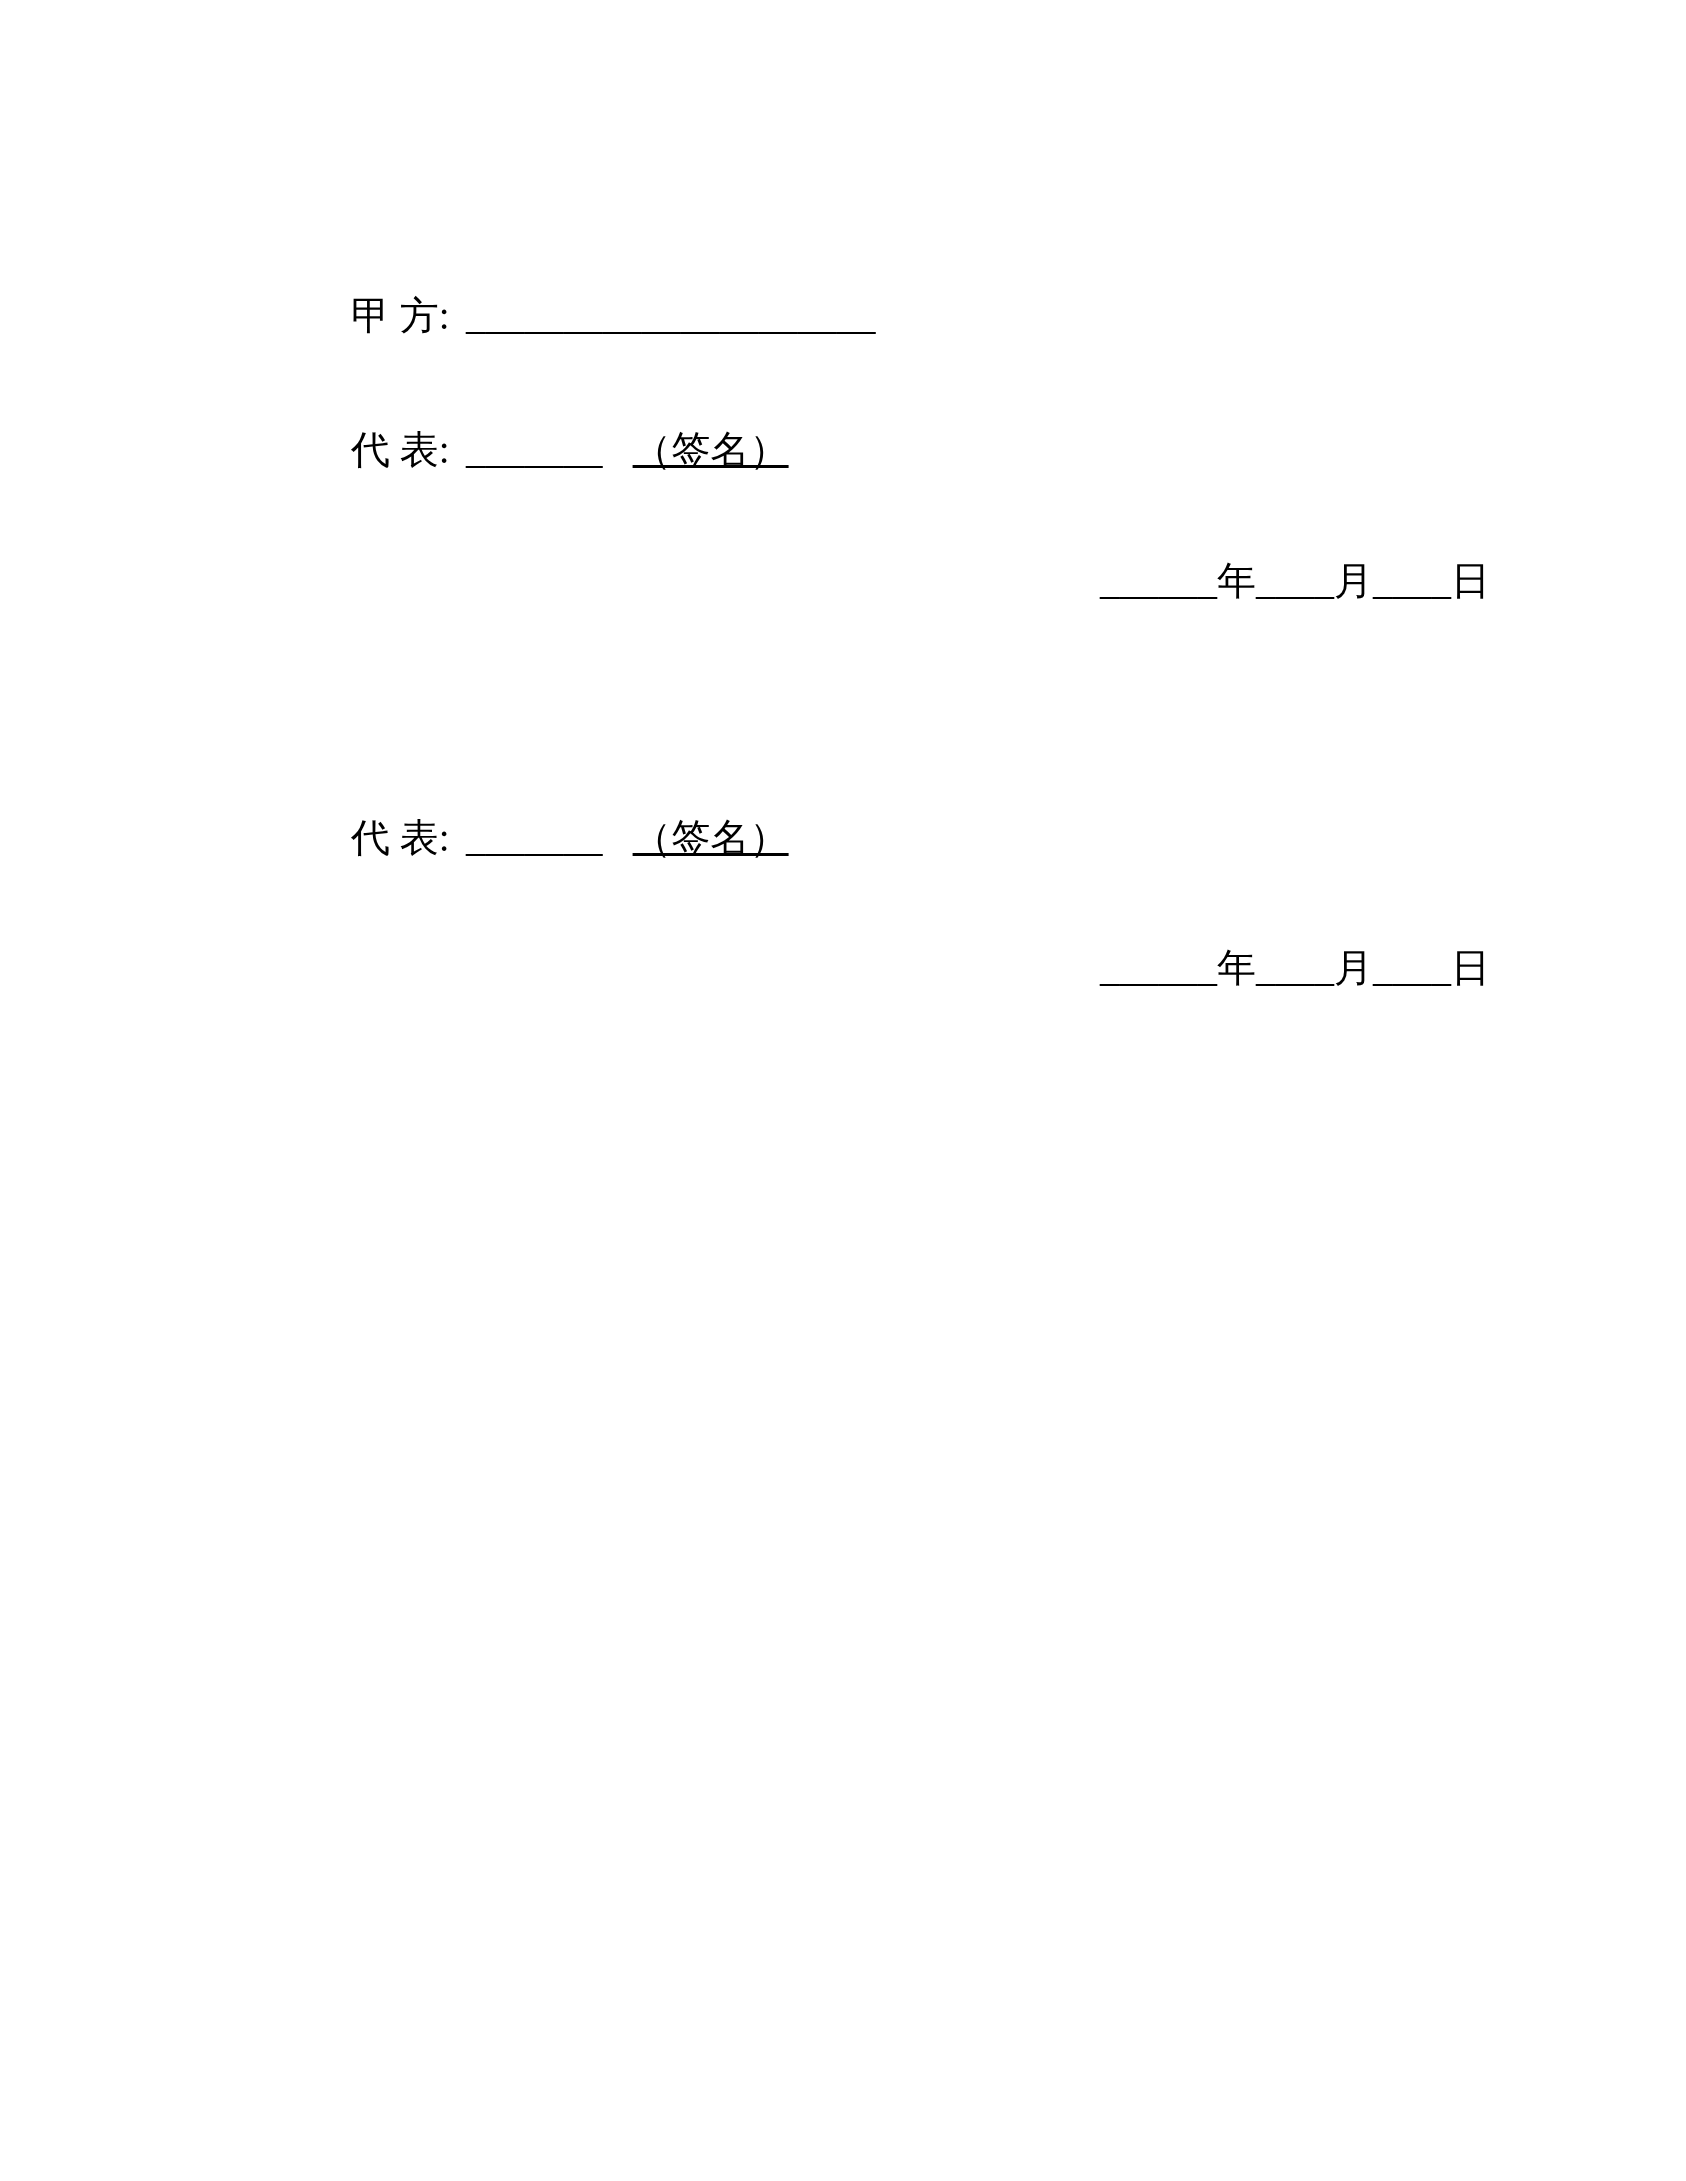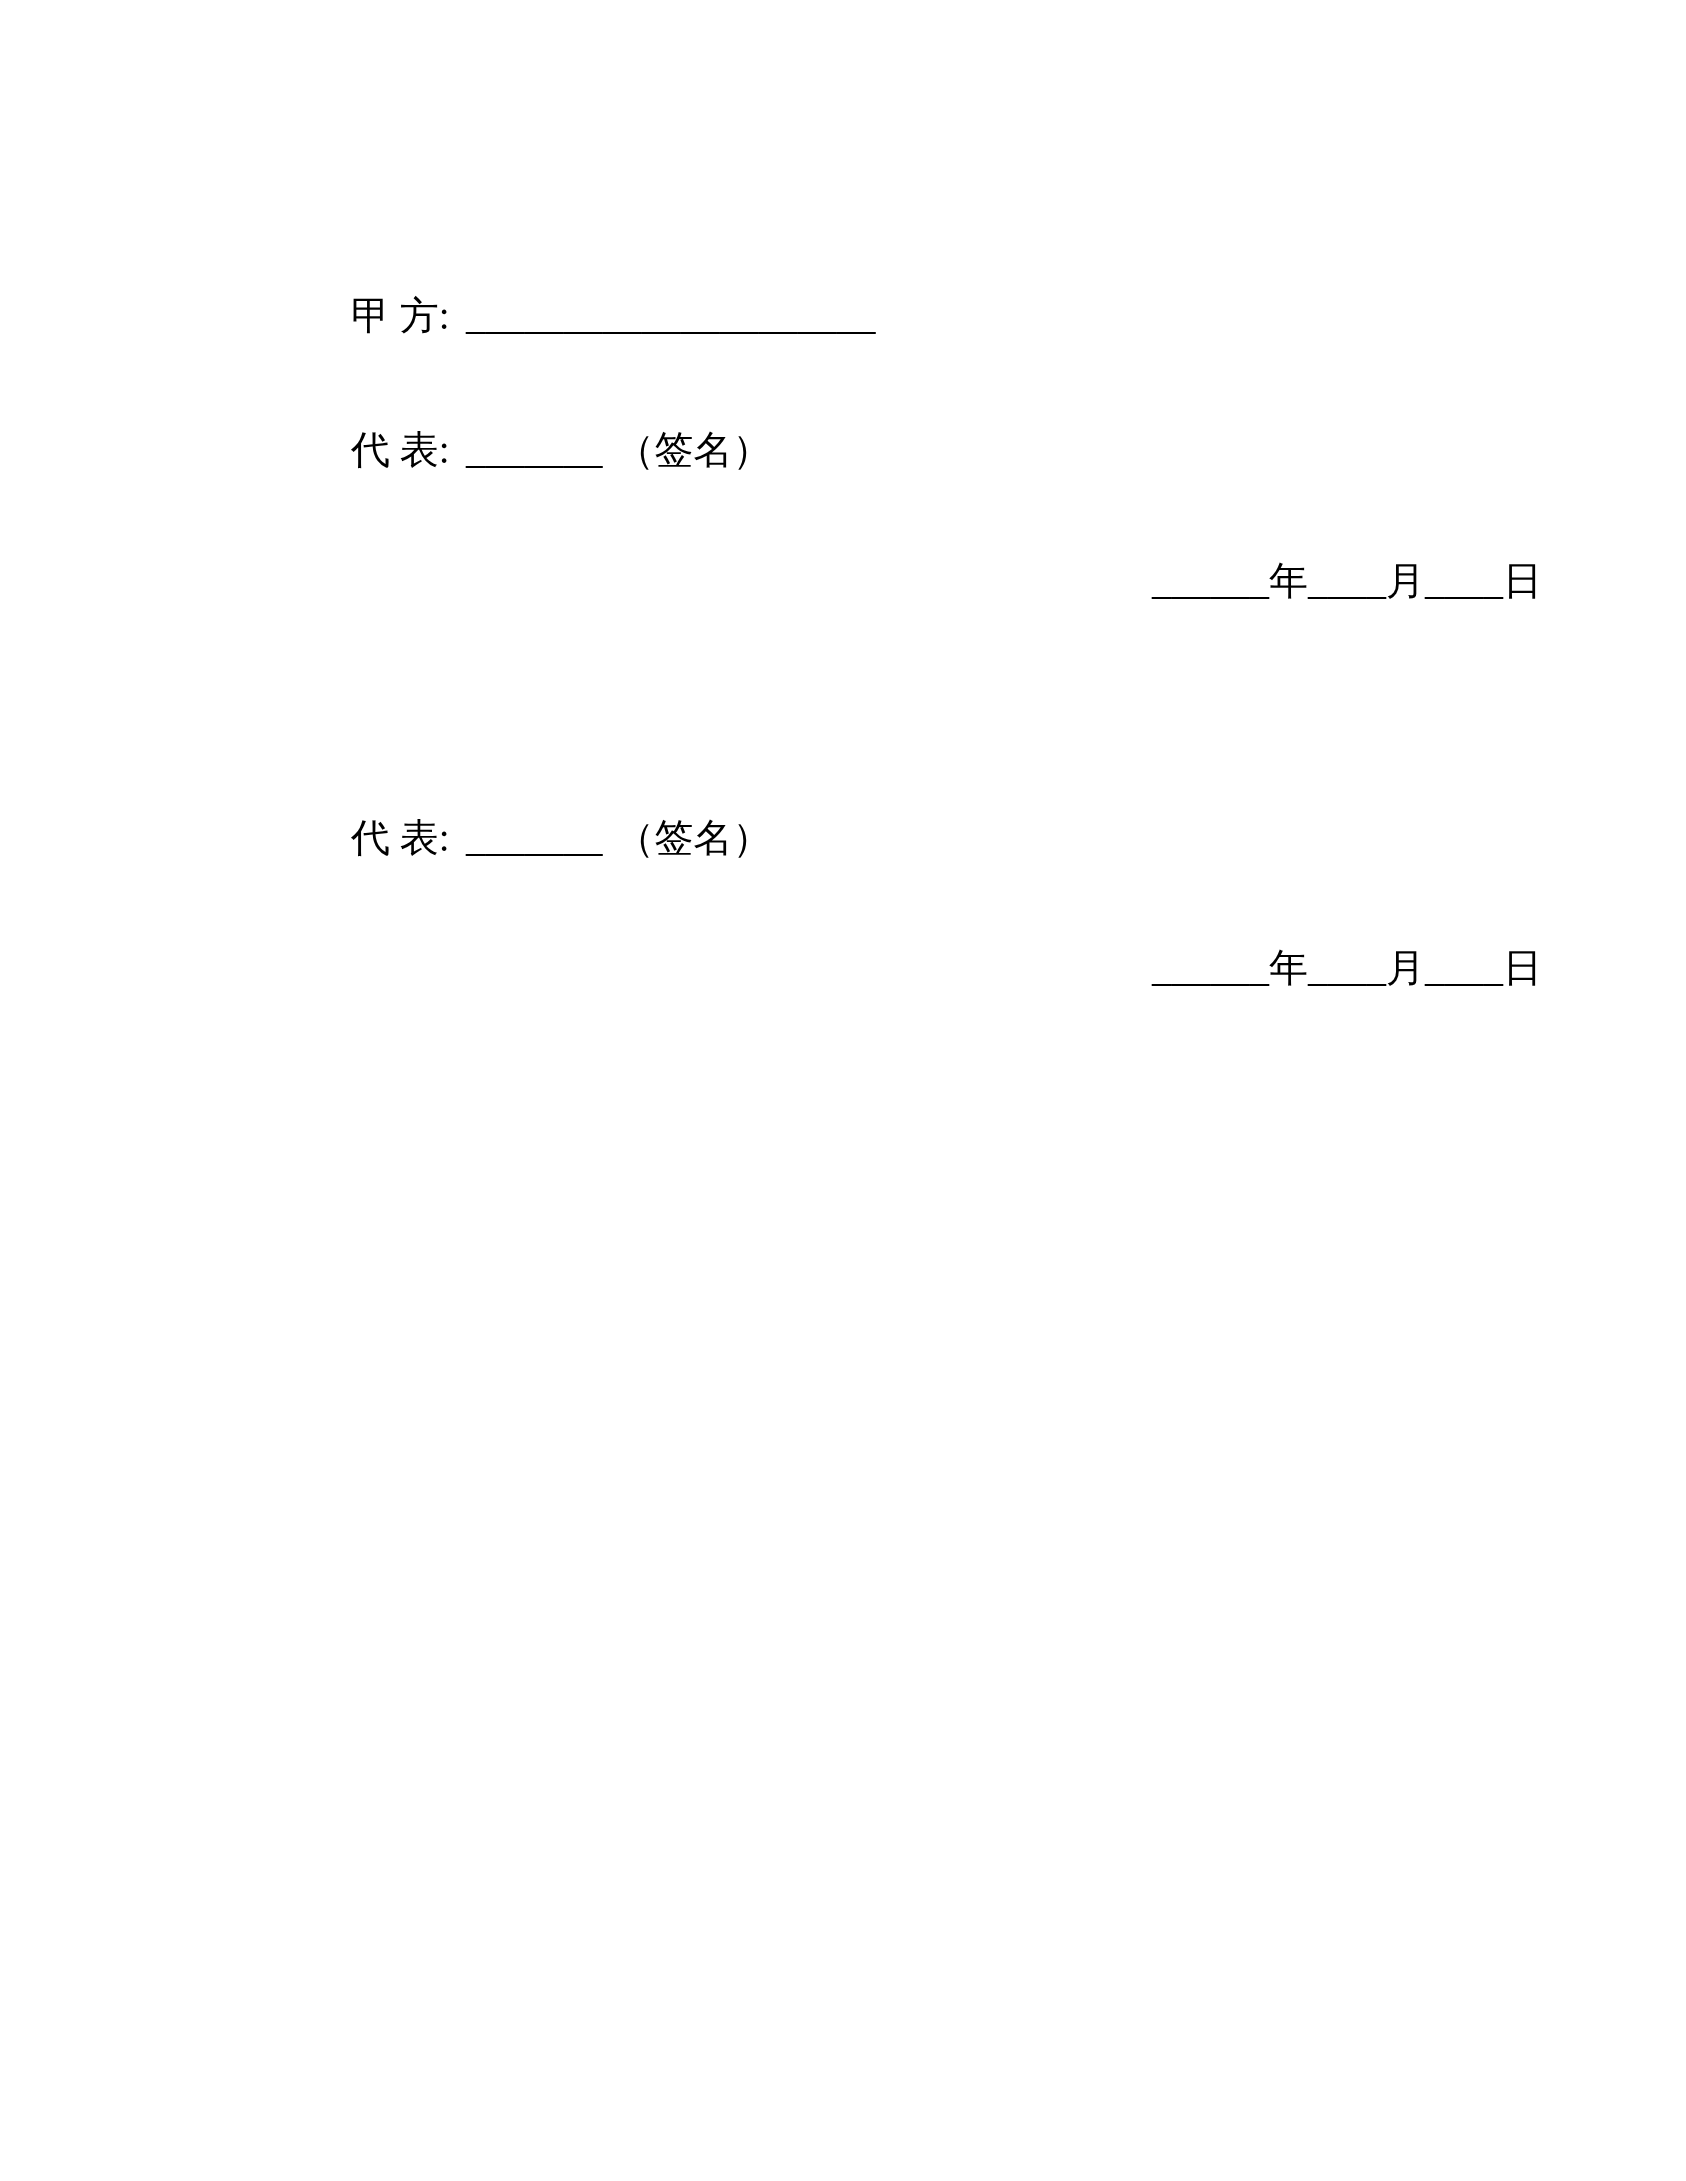--- a/index.html
+++ b/index.html
@@ -17,32 +17,32 @@
     font-size: 39px;
     line-height: 1;
     white-space: pre; 
     overflow: hidden;
   }
   .line {
     position: absolute;
     left: 312px;
   }
   .date-line {
-    left: 1113px;
+    left: 1061px;
   }
   .line-party-a   { top: 257px; }
   .line-rep-a     { top: 391px; }
   .line-date-a    { top: 522px; }
   .line-party-b   { top: 650px; }
   .line-rep-b     { top: 779px; }
   .line-date-b    { top: 909px; }
 
   .name-blank { margin-left: 16.5px; letter-spacing: 0; }
   .rep-blank  { margin-left: 16.5px; font-style: italic; }
-  .sign-note  { margin-left: 13px; }
+  .sign-note  { margin-left: 30px; text-decoration: underline; }
   span { display: inline; }
 </style>
 </head>
 <body>
 
 <div class="page">
 
   
   <div class="line line-party-a">
     <span>甲 方:</span><span class="name-blank">_____________________</span>

